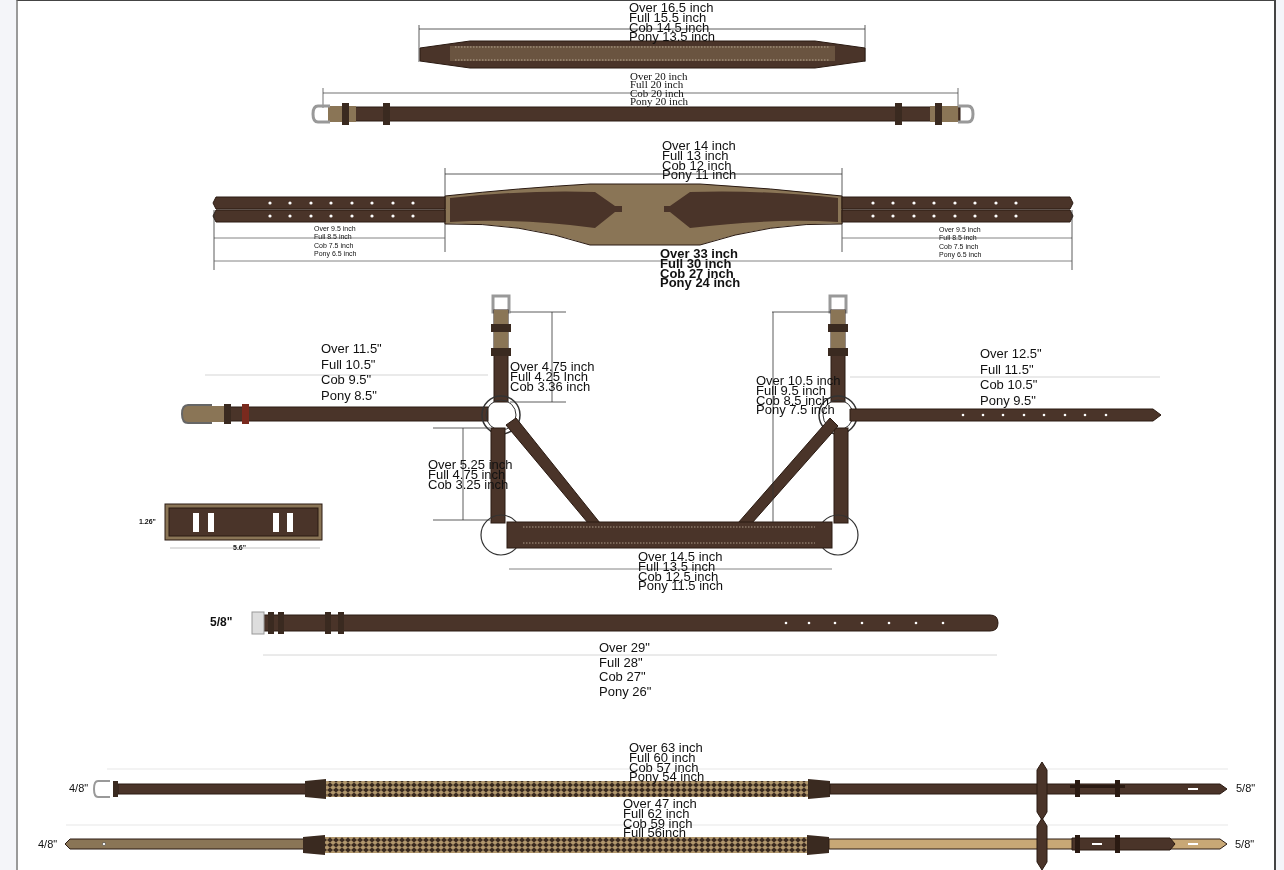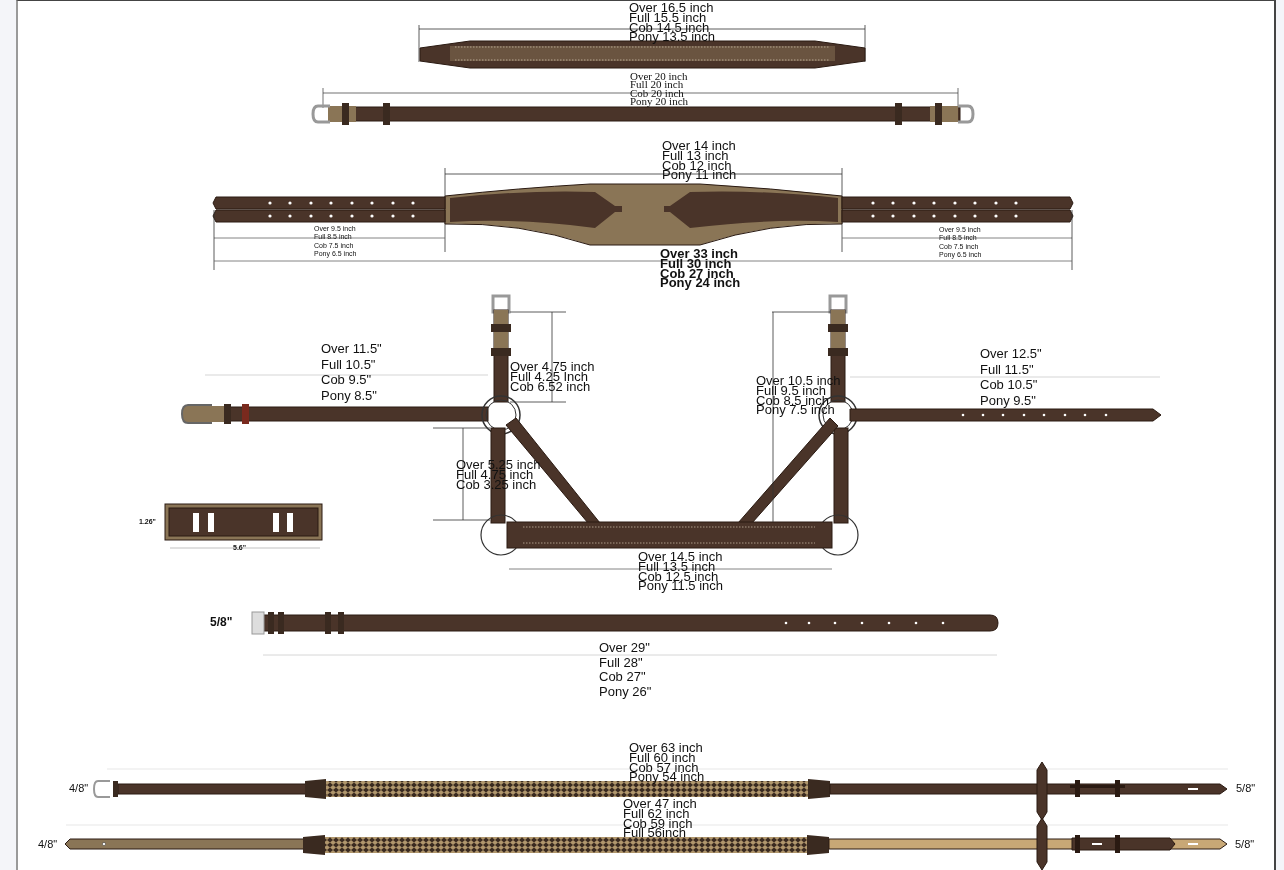--- a/index.html
+++ b/index.html
@@ -278,24 +278,24 @@
 <div class="lbl lg" style="left:980px;top:346px;">
   <div>Over 12.5"</div>
   <div>Full 11.5"</div>
   <div>Cob 10.5"</div>
   <div>Pony 9.5"</div>
 </div>
 
 <div class="lbl sm" style="left:510px;top:341px;margin-top:21px;">
   <div>Over 4.75 inch</div>
   <div>Full 4.25 Inch</div>
-  <div>Cob 6.52 inch</div>
-</div>
-
-<div class="lbl sm" style="left:428px;top:460px;margin-left:28px;">
+  <div>Cob 3.36 inch</div>
+</div>
+
+<div class="lbl sm" style="left:428px;top:460px;">
   <div>Over 5.25 inch</div>
   <div>Full 4.75 inch</div>
   <div>Cob 3.25 inch</div>
 </div>
 
 <div class="lbl sm" style="left:756px;top:376px;">
   <div>Over 10.5 inch</div>
   <div>Full 9.5 inch</div>
   <div>Cob 8.5 inch</div>
   <div>Pony 7.5 inch</div>

